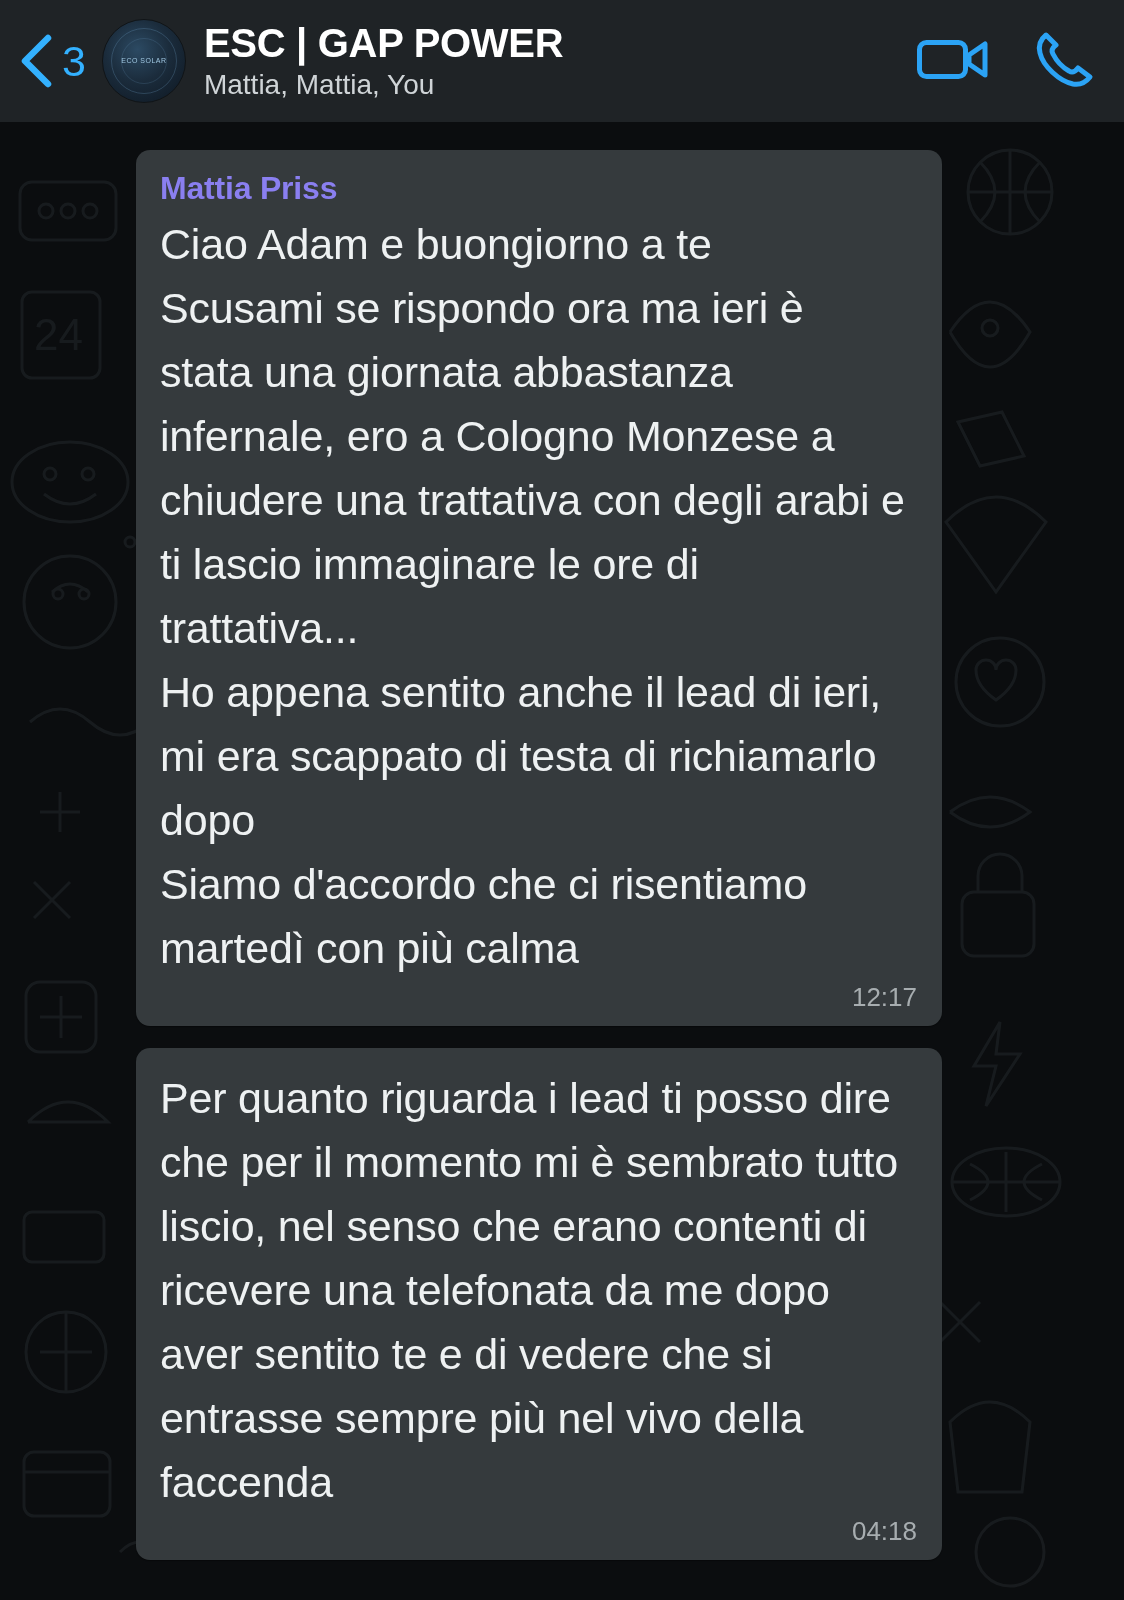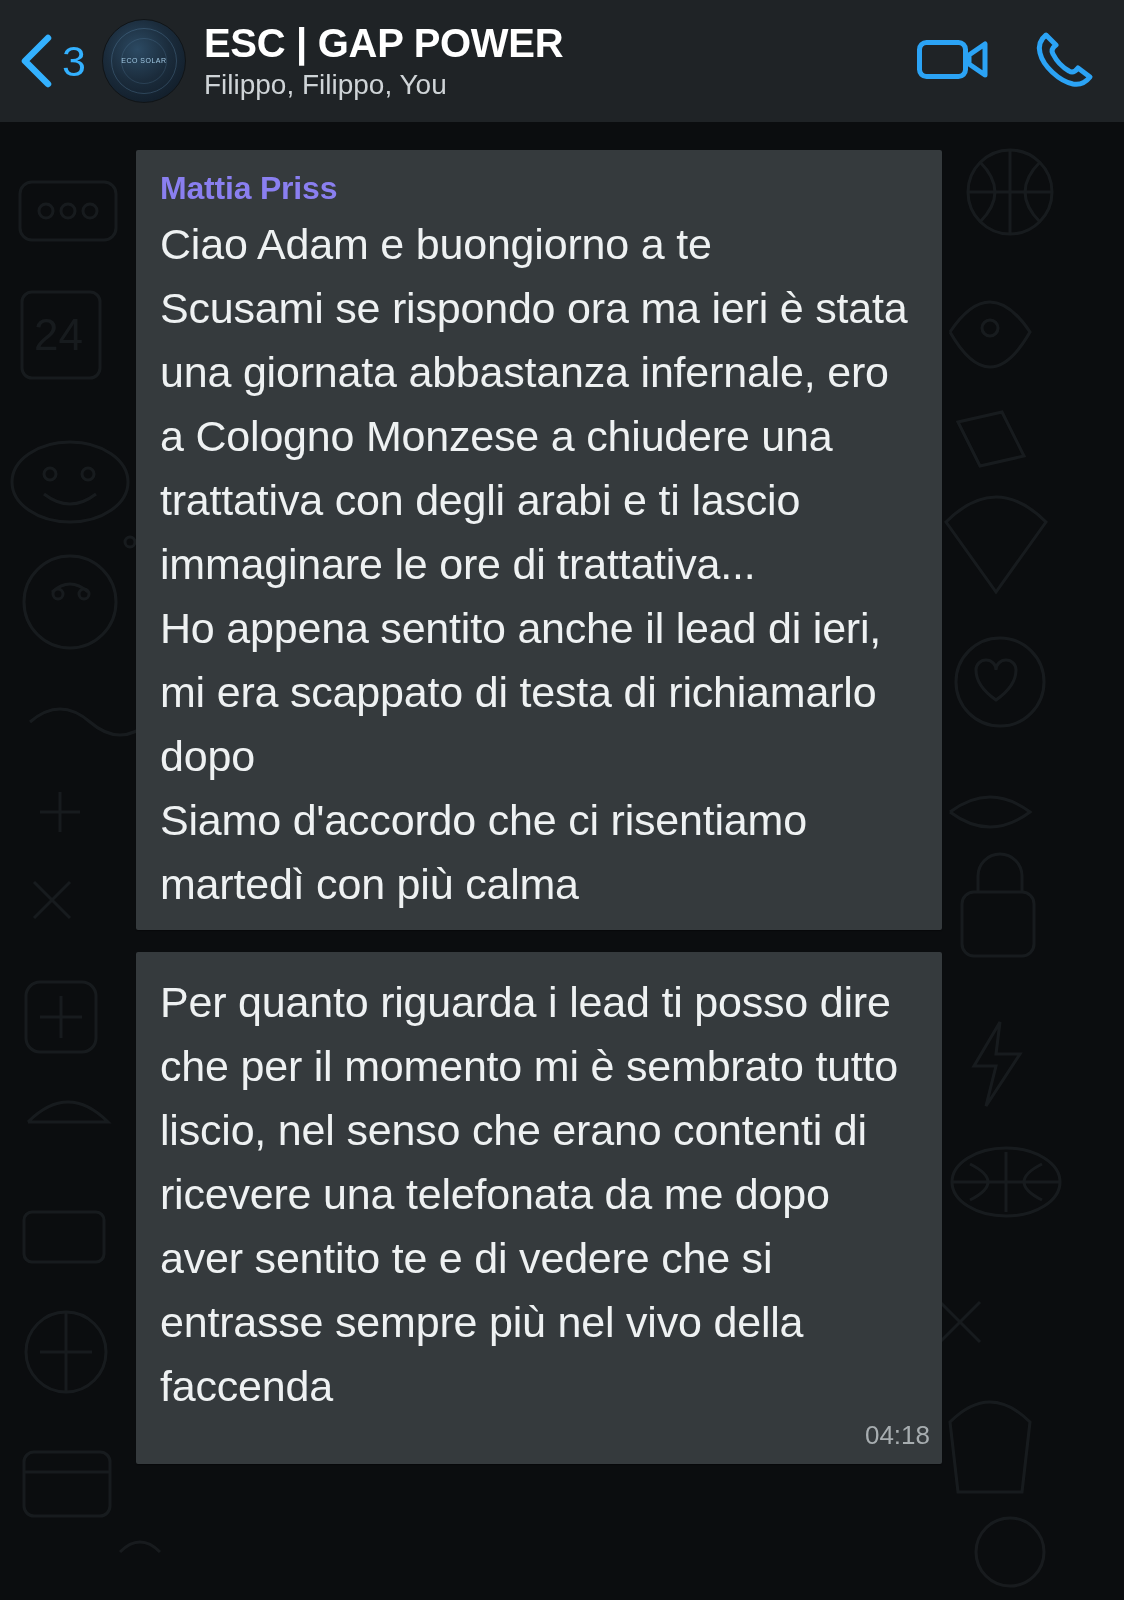--- a/index.html
+++ b/index.html
@@ -133,22 +133,22 @@
   }
   .messages {
     position: relative;
     padding: 28px 18px 0 18px;
     height: 100%;
   }
 
   .bubble {
     position: relative;
     background: #353a3d;
-    border-radius: 2px;
-    padding: 18px 12px 14px 24px;
+    border-radius: 14px;
+    padding: 18px 25px 14px 24px;
     margin: 0 0 22px 118px;
     max-width: 806px;
     box-shadow: 0 1px 1px rgba(0,0,0,0.35);
   }
   .sender {
     color: #8a7ff0;
     font-size: 32px;
     font-weight: 700;
     line-height: 40px;
     margin-bottom: 4px;
@@ -195,21 +195,21 @@
     </div>
 
     <div class="avatar">
       <span class="ring r1"></span>
       <span class="ring r2"></span>
       <span class="logo-text">ECO SOLAR</span>
     </div>
 
     <div class="title-block">
       <div class="chat-title">ESC | GAP POWER</div>
-      <div class="chat-subtitle">Filippo, Filippo, You</div>
+      <div class="chat-subtitle">Mattia, Mattia, You</div>
     </div>
 
     <div class="header-actions">
       <span class="hicon">
         <svg width="74" height="54" viewBox="0 0 74 54" fill="none" xmlns="http://www.w3.org/2000/svg">
           <rect x="3.5" y="10.5" width="46" height="34" rx="7" stroke="#2ba3f5" stroke-width="5"></rect>
           <path d="M53 23 L69 12 L69 43 L53 32 Z" stroke="#2ba3f5" stroke-width="5" stroke-linejoin="round"></path>
         </svg>
       </span>
       <span class="hicon">
@@ -278,20 +278,23 @@
     </svg>
 
     <div class="messages">
 
       <div class="bubble first">
         <div class="sender">Mattia Priss</div>
         <div class="msg-text">Ciao Adam e buongiorno a te
 Scusami se rispondo ora ma ieri è stata una giornata abbastanza infernale, ero a Cologno Monzese a chiudere una trattativa con degli arabi e ti lascio immaginare le ore di trattativa...
 Ho appena sentito anche il lead di ieri, mi era scappato di testa di richiamarlo dopo
 Siamo d'accordo che ci risentiamo martedì con più calma</div>
+        <div class="meta">
+          <span class="time">12:17</span>
+        </div>
       </div>
 
       <div class="bubble second">
         <div class="msg-text">Per quanto riguarda i lead ti posso dire che per il momento mi è sembrato tutto liscio, nel senso che erano contenti di ricevere una telefonata da me dopo aver sentito te e di vedere che si entrasse sempre più nel vivo della faccenda</div>
         <div class="meta">
           <span class="time">04:18</span>
         </div>
       </div>
 
     </div>

